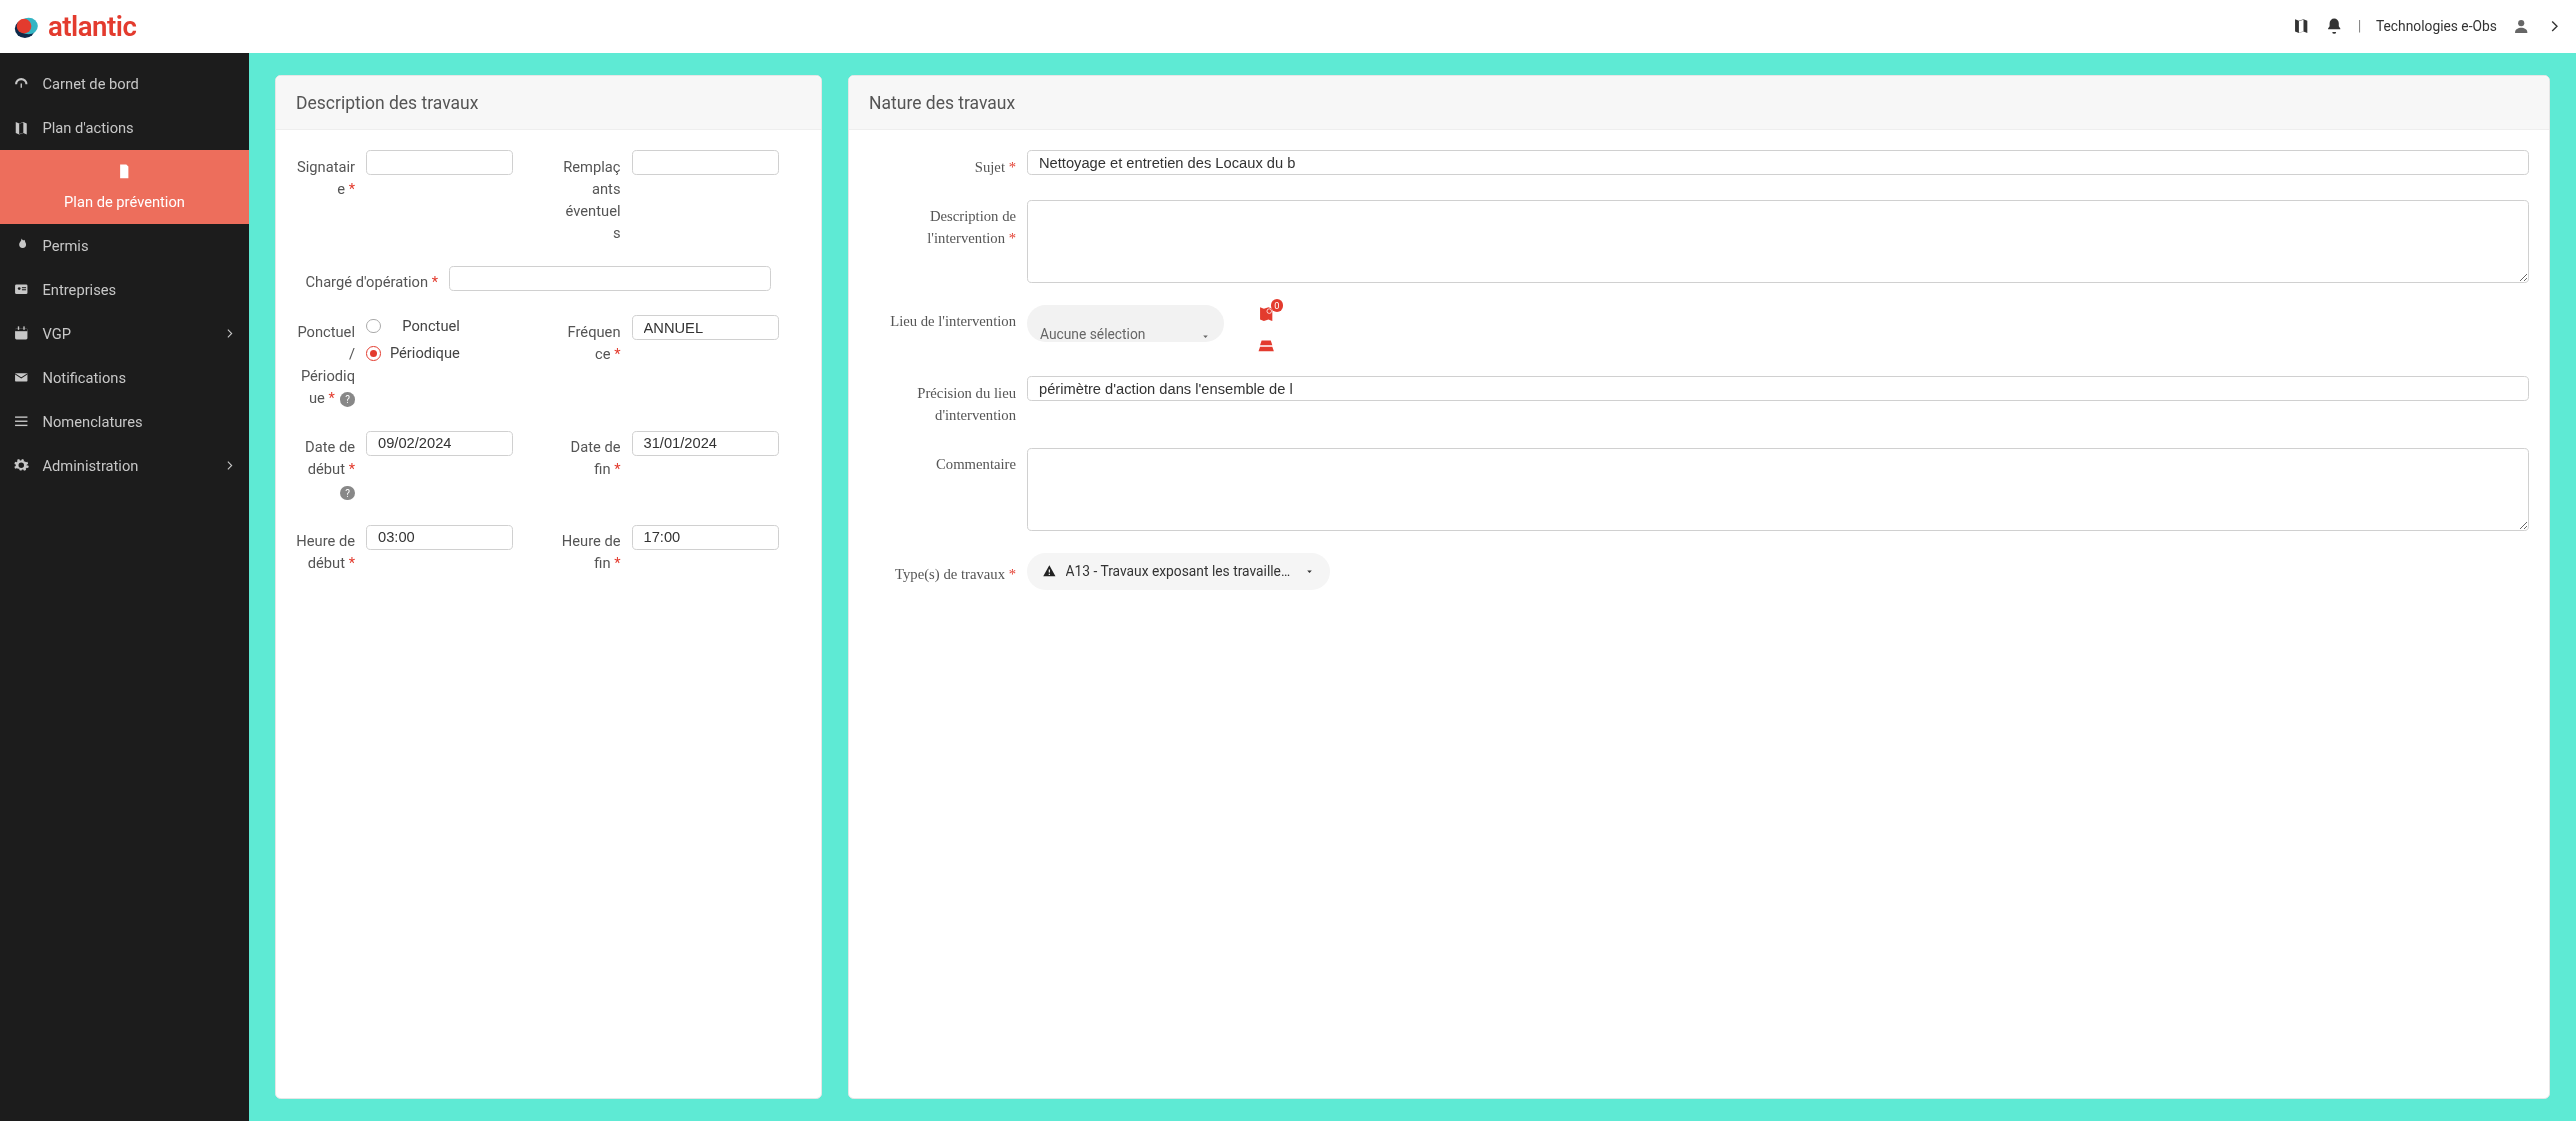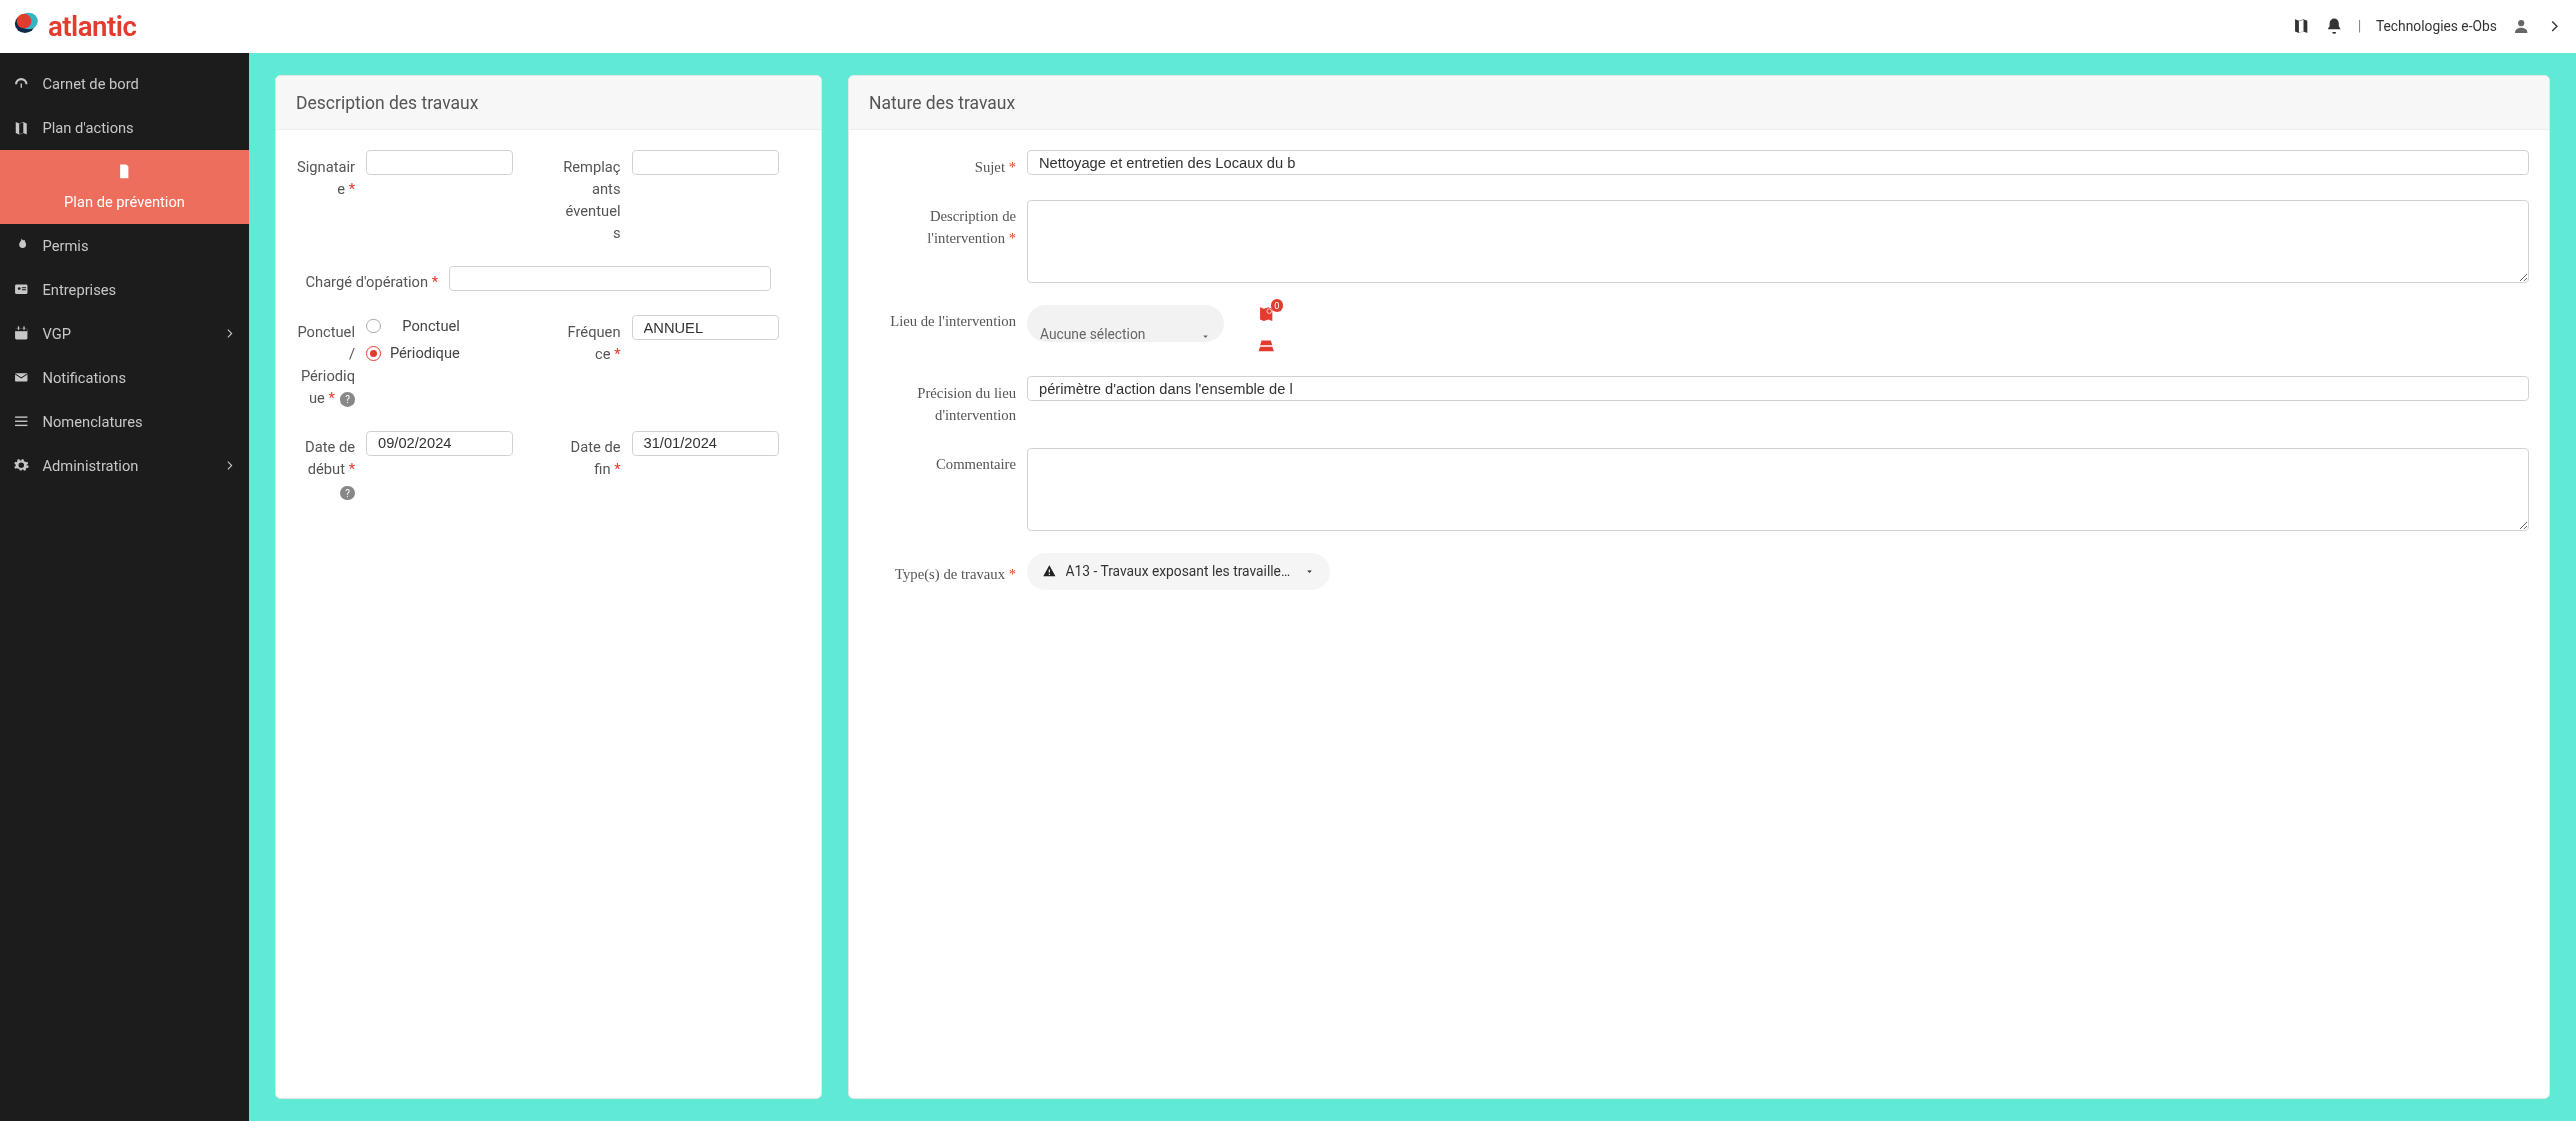--- a/index.html
+++ b/index.html
@@ -1,21 +1,21 @@
 <!DOCTYPE html>
 <html style="font-size:14.7px"><head>
 <meta charset="utf-8">
 <style>
   * { box-sizing: border-box; margin: 0; padding: 0; }
   html, body { height: 100%; font-family: -apple-system, BlinkMacSystemFont, "Segoe UI", Roboto, sans-serif; background: #fff; color: #333; }
   body { display: flex; flex-direction: column; overflow: hidden; }
 
   
   .topbar { height: 53px; display: flex; align-items: center; padding: 0 13px; background: #fff; flex-shrink: 0; }
-  .logo-wrap { display: flex; align-items: flex-start; gap: 7.4px; }
+  .logo-wrap { display: flex; align-items: center; gap: 7.4px; }
   .logo-mark { width: 27.6px; height: 24px; position: relative; }
   .logo-text { font-size: 27.6px; font-weight: 600; color: #e33b2e; letter-spacing: -0.5px; }
   .topbar-spacer { flex: 1; }
   .topbar-right { display: flex; align-items: center; gap: 14.7px; color: #444; }
   .topbar-right .sep { color: #888; }
   .topbar-icon { width: 18.4px; height: 18.4px; display: inline-flex; align-items: center; justify-content: center; }
   .topbar-user { font-size: 13.8px; color: #333; }
 
   
   .main { flex: 1; display: flex; min-height: 0; background: #5eead4; }
@@ -252,20 +252,30 @@
           <div class="form-group half">
             <label class="form-label"><span>Date de début</span> <span class="req">*</span> <span class="help-dot">?</span></label>
             <input class="input" value="09/02/2024" style="">
           </div>
           <div class="form-group half">
             <label class="form-label"><span>Date de fin</span> <span class="req">*</span></label>
             <input class="input" value="31/01/2024" style="">
           </div>
         </div>
 
+        <div class="form-row" style="margin-bottom:0">
+          <div class="form-group half">
+            <label class="form-label"><span>Heure de début</span> <span class="req">*</span></label>
+            <input class="input" value="03:00" style="">
+          </div>
+          <div class="form-group half">
+            <label class="form-label"><span>Heure de fin</span> <span class="req">*</span></label>
+            <input class="input" value="17:00" style="">
+          </div>
+        </div>
 
       </div>
     </div>
 
     <div class="card right">
       <div class="card-header">Nature des travaux</div>
       <div class="card-body">
 
         <div class="form-row">
           <div class="form-group" style="width:100%">

